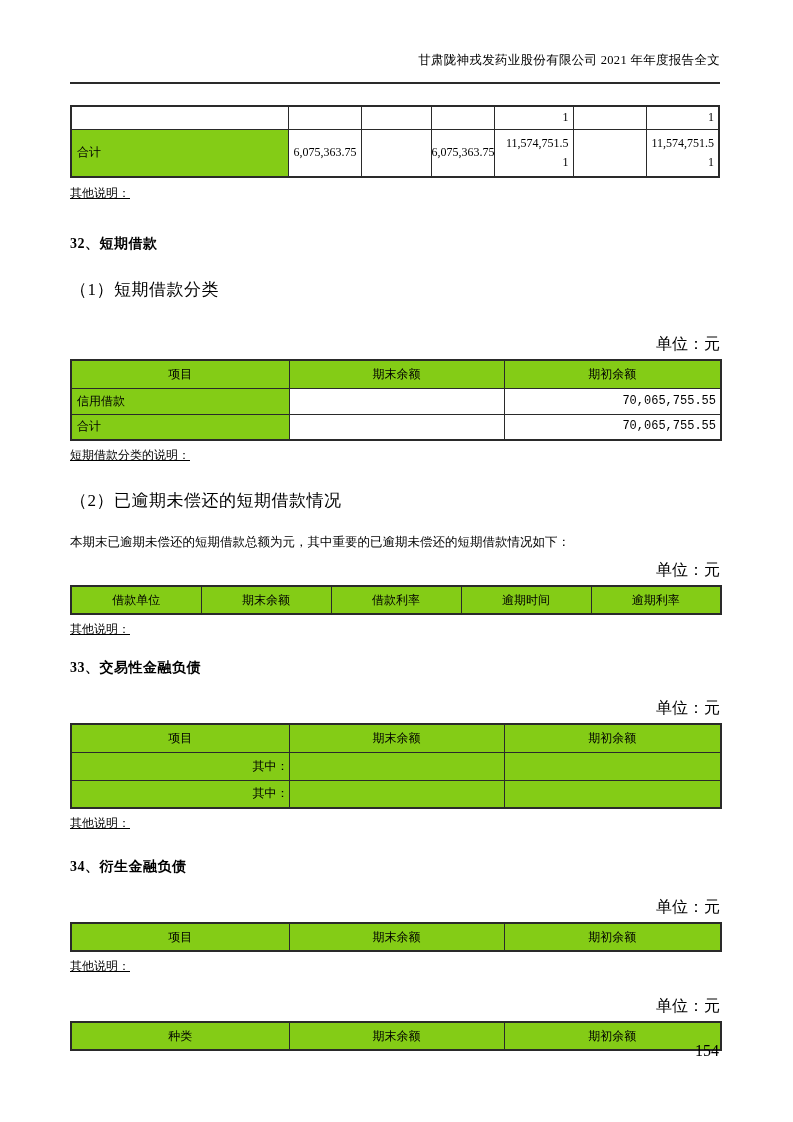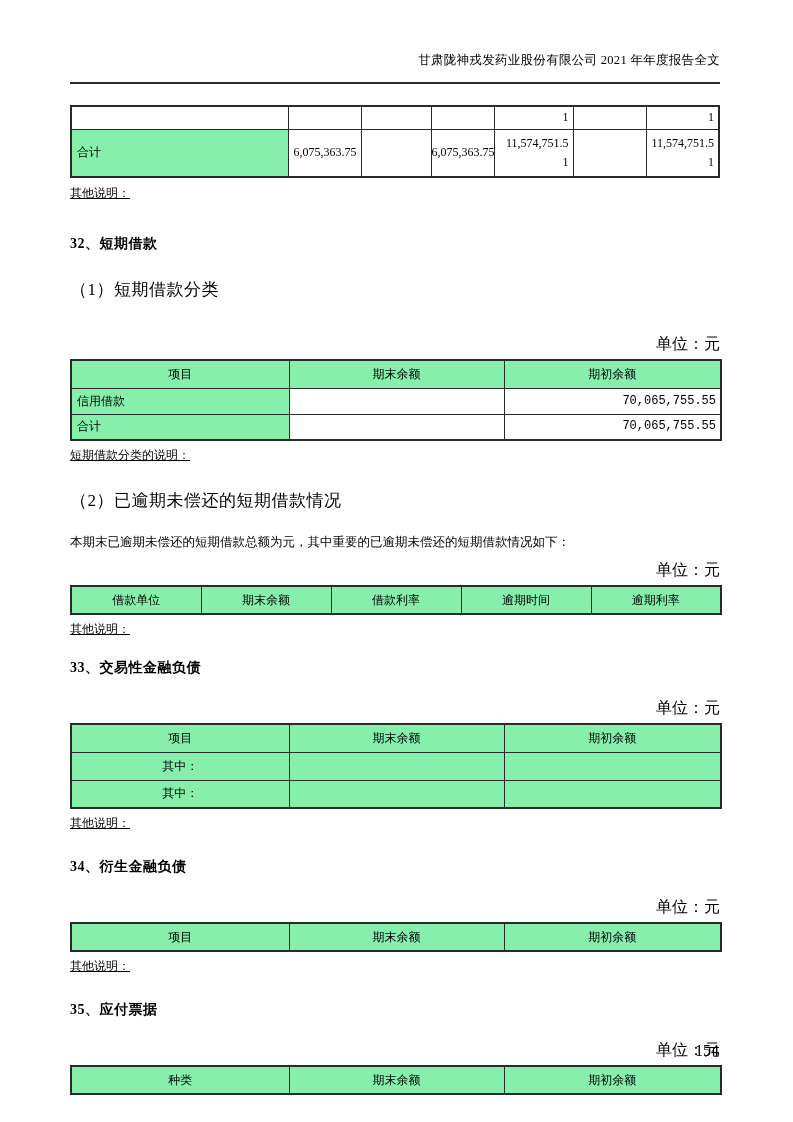--- a/index.html
+++ b/index.html
@@ -11,23 +11,23 @@
   }
   .content { position:absolute; left:70px; top:0; width:650px; }
 
   .doc-header {
     text-align:right; padding-top:52px; padding-bottom:13px;
     border-bottom:2px solid #2a2a2a; font-size:12.5px; letter-spacing:0.3px;
   }
 
   table { border-collapse:collapse; table-layout:fixed; width:650px; border:2px solid #2a2a2a; }
   td { border:1px solid #2a2a2a; font-size:12px; overflow:hidden; white-space:pre-line; vertical-align:middle; }
-  .gray { background:#86efac; }
+  .gray { background:#84cc16; }
   .lbl  { text-align:left; padding-left:5px; }
-  .lbl-indent { text-align:center; }
+  .lbl-indent { text-align:right; }
   .num  { text-align:right; padding-right:4px; line-height:19px; }
   .ctr  { text-align:center; }
   .hrow td { height:28px; }
   .r26 td { height:26px; }
   .r23 td { height:23px; }
   .r48 td { height:48px; }
 
   .note { font-size:12px; margin-top:7px;text-decoration:underline; }
   .h2 { font-size:14px; font-weight:bold; letter-spacing:0.5px; }
   .h3 { font-size:17px; font-weight:normal; letter-spacing:0.5px; }
@@ -177,21 +177,20 @@
     <tbody>
         <tr class="hrow">
       <td class="ctr gray">项目</td>
       <td class="ctr gray">期末余额</td>
       <td class="ctr gray">期初余额</td>
     </tr>
   </tbody>
     </table>
   <div class="note mt6">其他说明：</div>
 
-  <div class="h2 mt26">35、应付票据</div>
   <div class="unit mt21">单位：元</div>
 
   <table class="mt4">
     <colgroup>
         <col style="width:218px">
         <col style="width:215px">
         <col style="width:217px">
       </colgroup>
     <tbody>
         <tr class="hrow">

